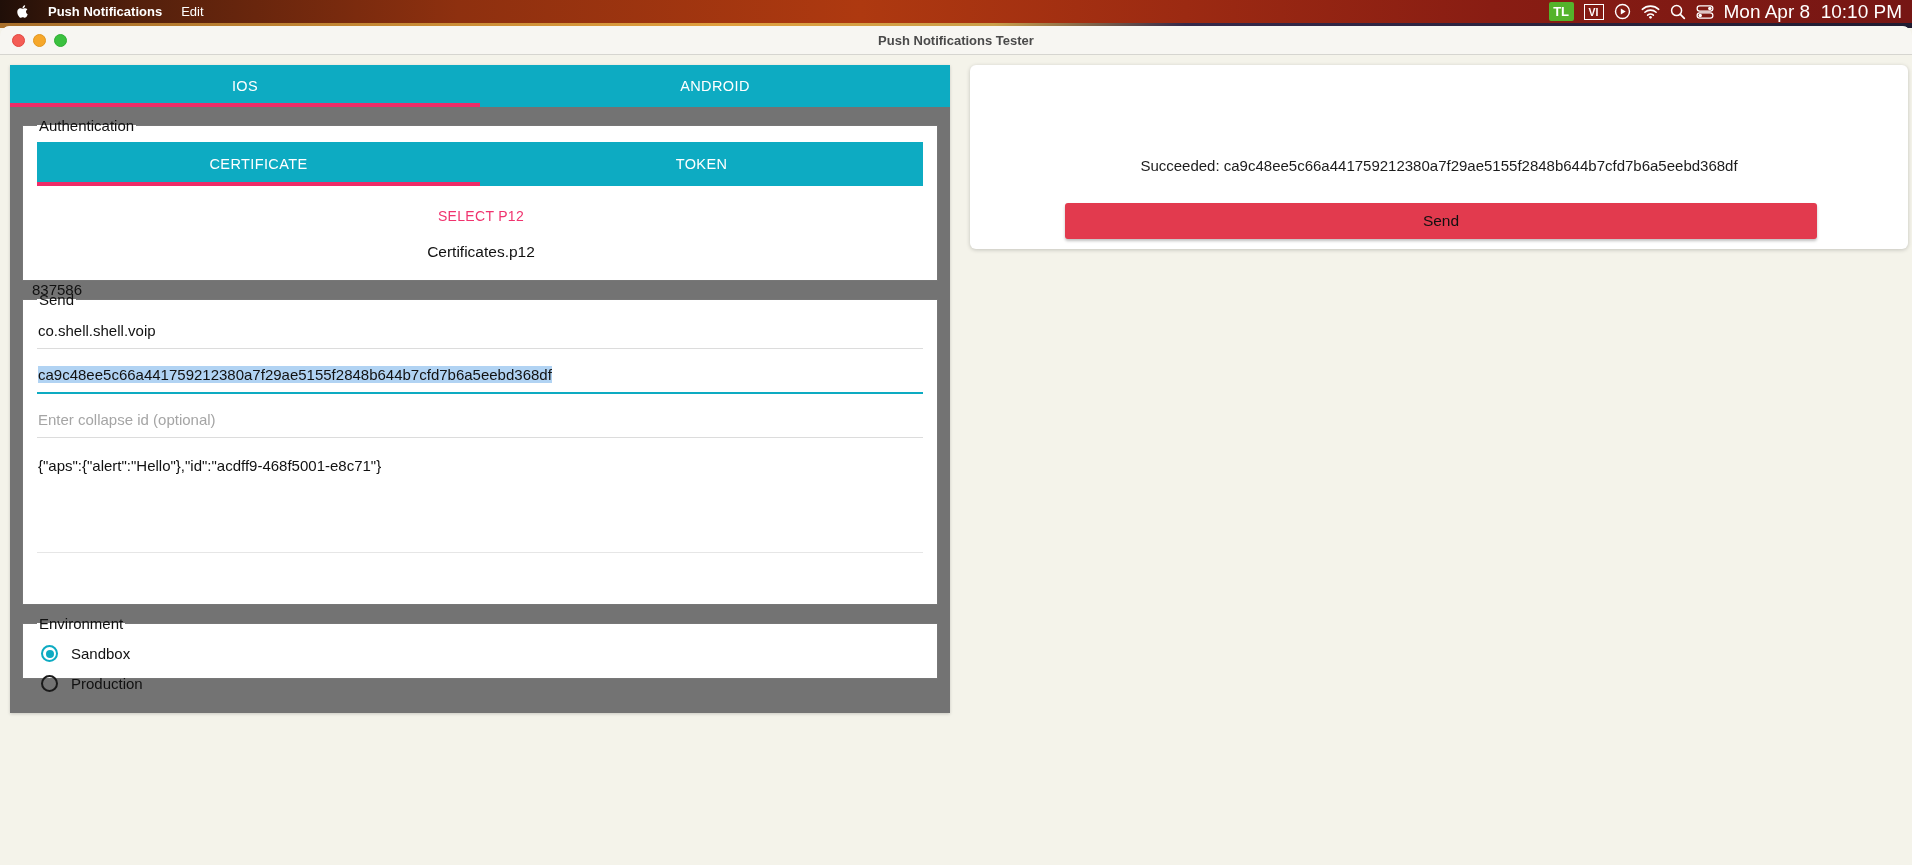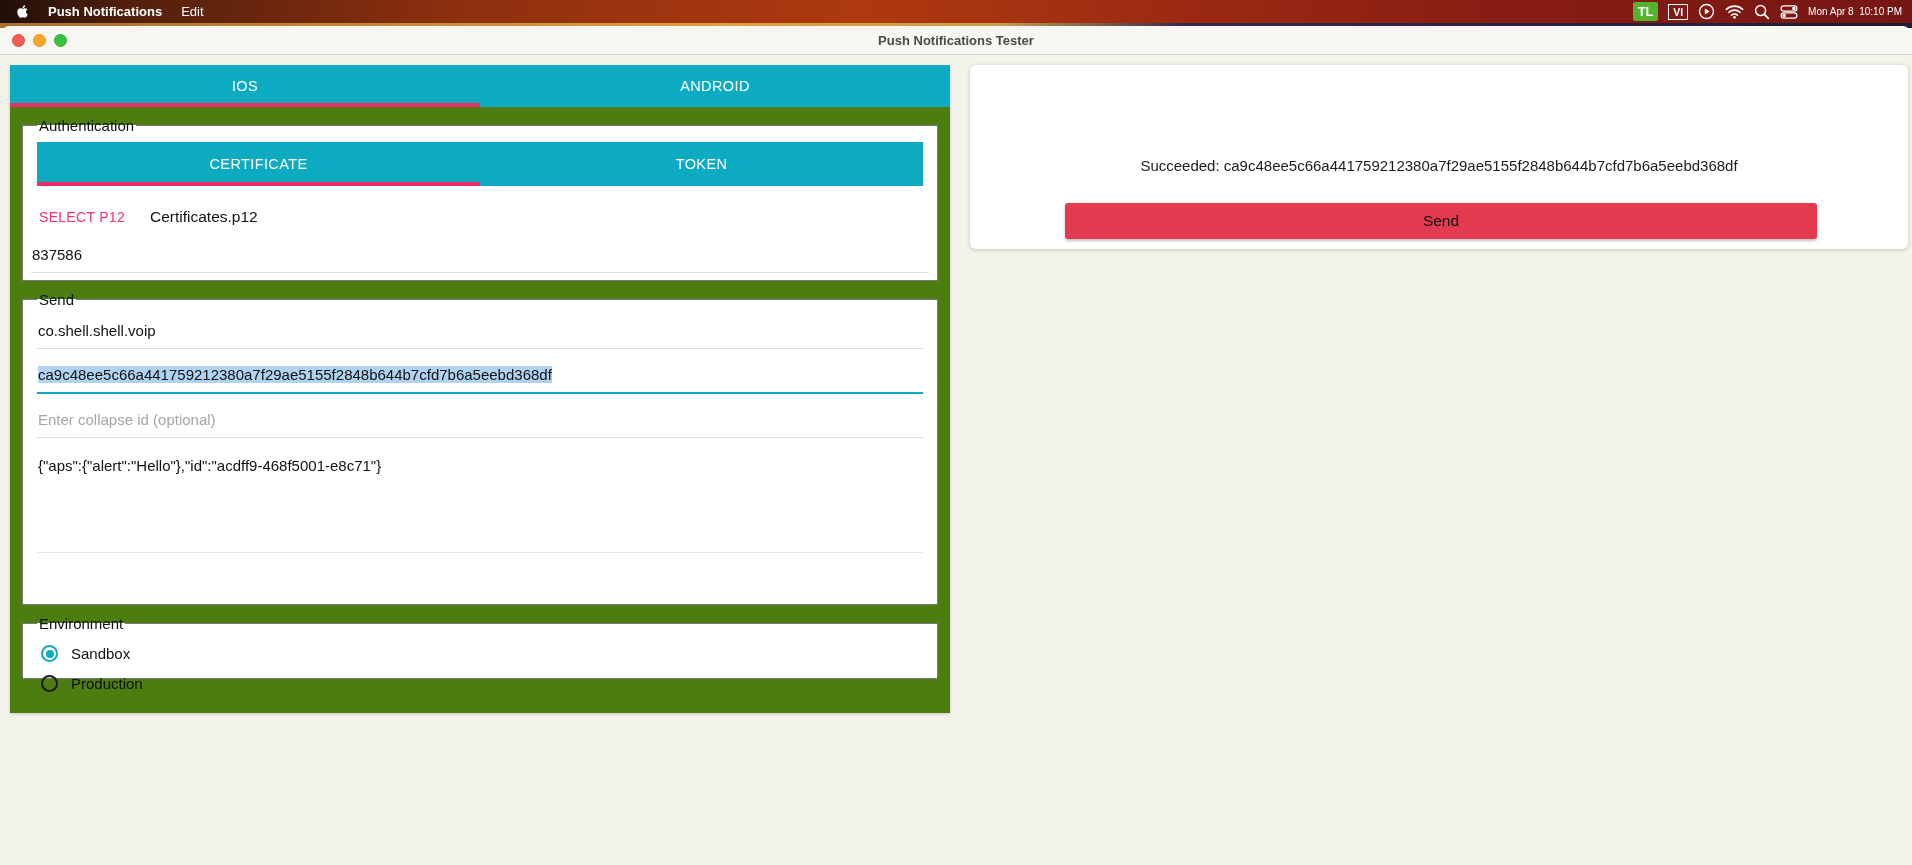--- a/index.html
+++ b/index.html
@@ -12,56 +12,56 @@
     display:flex; align-items:center; color:#fff; font-size:13px; z-index:30; }
   .menubar-left { display:flex; align-items:center; gap:19px; padding-left:16px; }
   .apple-logo svg { width:13px; height:15px; fill:#fff; display:block; }
   .menu-app { font-weight:bold; }
   .menubar-right { margin-left:auto; display:flex; align-items:center; gap:10px; padding-right:10px; }
   .tl-badge { background:#54b32b; color:#fff; font-weight:bold; font-size:13px;
     width:25px; height:19px; display:flex; align-items:center; justify-content:center; border-radius:2px; }
   .vi-badge { border:1.5px solid #fff; border-radius:0; font-size:10.5px; font-weight:bold;
     padding:1px 4px; line-height:12px; }
   .status-svg { display:block; }
-  .clock { font-size:10px; white-space:pre; }
+  .clock { font-size:19px; white-space:pre; }
 
   
   .wallpaper-strip { position:absolute; left:0; top:23px; width:1912px; height:5px;
     background:linear-gradient(90deg,#a86f2a 0%,#e0a03e 38%,#caa04a 52%,#35294a 62%,#201c31 100%); }
   .window { position:absolute; left:0; top:26px; width:1912px; height:839px;
     background:#f4f3ea; border-radius:10px 10px 0 0; overflow:hidden; }
   .titlebar { position:relative; height:29px; background:#f7f6f2; border-bottom:1px solid #d6d5d0; }
   .traffic { position:absolute; top:8px; left:12px; display:flex; gap:8px; }
   .light { width:13px; height:13px; border-radius:50%; }
   .light.red { background:#f45d55; border:0.5px solid #e14640; }
   .light.yellow { background:#f6a72a; border:0.5px solid #e0961f; }
   .light.green { background:#3bc13f; border:0.5px solid #2fae34; }
   .win-title { position:absolute; left:0; right:0; top:0; height:29px; display:flex;
     align-items:center; justify-content:center; font-size:13px; font-weight:bold; color:#4a4a4a;text-align:right; }
 
   
   .left-panel { position:absolute; left:10px; top:39px; width:940px; height:648px;
-    background:#4d7c0f; box-shadow:0 1px 3px rgba(0,0,0,.18); }
+    background:#737373; box-shadow:0 1px 3px rgba(0,0,0,.18); }
   .tabbar { position:relative; height:42px; background:#0dabc2; display:flex; }
   .tabbar .tab { width:50%; display:flex; align-items:center; justify-content:center;
     color:#fff; font-size:14.5px; letter-spacing:.4px; cursor:default; }
   .tab-indicator { position:absolute; bottom:0; left:0; width:50%; height:4px; background:#ee2c67; }
 
   fieldset { border:1px solid #777; margin:10px 12px 0 12px; padding:0 14px; background:#fff; }
   fieldset legend { font-size:15px; color:#111; padding:0 2px; margin-left:0px; }
   .fs-auth { height:164px; }
   .fs-body { height:314px; }
   .fs-env  { height:64px; }
 
   .certbar { position:relative; height:44px; background:#0dabc2; display:flex; margin-top:8px; }
   .certbar .tab { width:50%; display:flex; align-items:center; justify-content:center;
     color:#fff; font-size:14.5px; letter-spacing:.4px; }
   .certbar .tab-indicator { height:4px; }
 
-  .p12-row { display:flex; align-items:center; margin-top:22px; padding-left:2px; gap:25px; }
+  .p12-row { display:flex; align-items:center; margin-top:22px; padding-left:2px; gap:19px;flex-direction:column; }
   .select-p12 { color:#f0336e; font-size:14px; letter-spacing:.3px; font-weight:500; }
   .p12-file { font-size:15.5px; color:#111; }
 
   .underline-input { font-size:15px; color:#111; border-bottom:1px solid #dcdcdc;
     padding:0 0 9px 1px; width:100%; }
   .pass-input { margin-top:20px; margin-left:-6px; width:calc(100% + 12px); }
 
   .bundle-input { margin-top:14px; }
   .token-input { margin-top:17px; border-bottom:2px solid #0dabc2; }
   .token-input .selected { background:#b1d3f3; }

